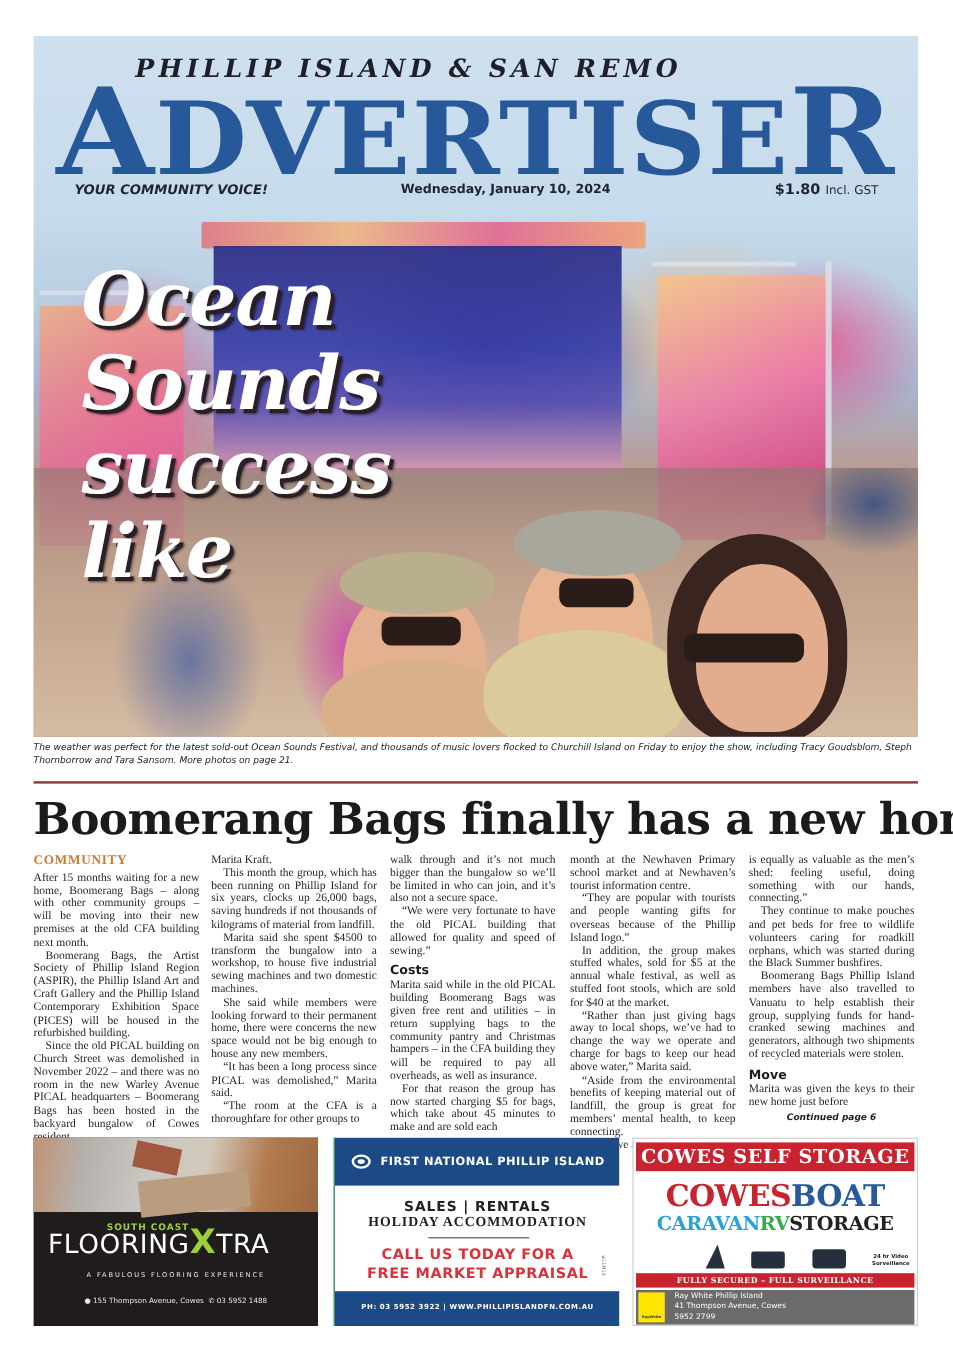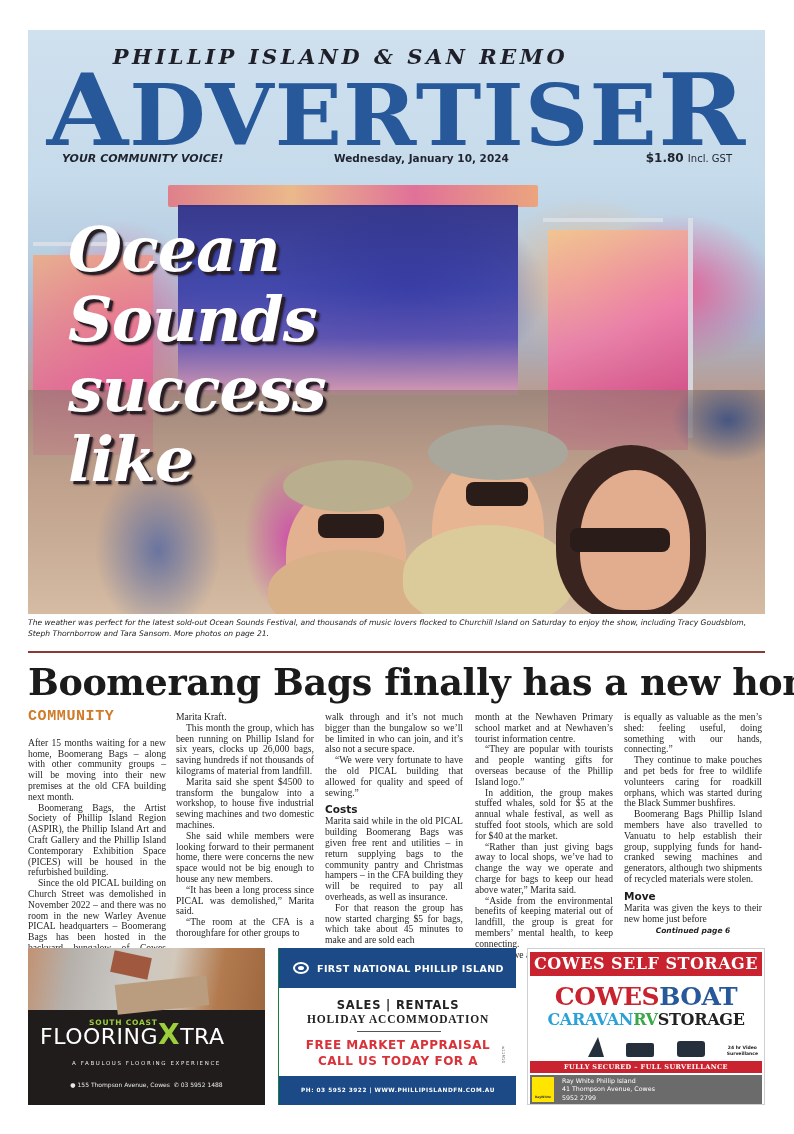--- a/index.html
+++ b/index.html
@@ -87,21 +87,21 @@
       font-family: "DejaVu Serif", serif; font-size: 36.5px; line-height: 46px; color: #1b1b1b; letter-spacing: -0.4px; white-space: nowrap;
     }
 
     .col {
       position: absolute; top: 712px; width: 138px;
       font-family: "Liberation Serif", serif; font-size: 9.6px; line-height: 10.8px; color: #1f1f1f; text-align: justify; hyphens: auto;
     }
     .col p { text-indent: 10px; }
     .col p.noindent { text-indent: 0; }
     .kicker {
-      font-family: Liberation Mono, monospace; font-weight: bold; color: #d07a2a; font-size: 15px; letter-spacing: 0.6px; margin-bottom: 15px;
+      font-family: Liberation Serif, serif; font-weight: bold; color: #d07a2a; font-size: 11px; letter-spacing: 0.6px; margin-bottom: 4px;
     }
     .subhead {
       font-family: "DejaVu Sans", sans-serif; font-weight: bold; font-size: 10.5px; line-height: 14px; color: #1b1b1b; margin-top: 4px;
     }
     .continued {
       font-family: "DejaVu Sans", sans-serif; font-style: italic; font-weight: bold; font-size: 7.5px; text-align: center; margin-top: 2px;
     }
 
     
     .ad { position: absolute; top: 948px; height: 157px; overflow: hidden; }
@@ -181,21 +181,21 @@
   </div>
 
   <div class="hero-headline">
     <div>Ocean</div>
     <div>Sounds</div>
     <div>success</div>
     <div>like</div>
   </div>
 </div>
 
-<div class="caption">The weather was perfect for the latest sold-out Ocean Sounds Festival, and thousands of music lovers flocked to Churchill Island on Saturday to enjoy the show, including Tracy Goudsblom, Steph Thornborrow and Tara Sansom. More photos on page 21.</div>
+<div class="caption">The weather was perfect for the latest sold-out Ocean Sounds Festival, and thousands of music lovers flocked to Churchill Island on Friday to enjoy the show, including Tracy Goudsblom, Steph Thornborrow and Tara Sansom. More photos on page 21.</div>
 <div class="rule"></div>
 
 <h1 class="article-headline">Boomerang Bags finally has a new home</h1>
 
 <div class="col" style="left:28px;">
   <div class="kicker">COMMUNITY</div>
   <p class="noindent">After 15 months waiting for a new home, Boomerang Bags – along with other community groups – will be moving into their new premises at the old CFA building next month.</p>
   <p>Boomerang Bags, the Artist Society of Phillip Island Region (ASPIR), the Phillip Island Art and Craft Gallery and the Phillip Island Contemporary Exhibition Space (PICES) will be housed in the refurbished building.</p>
   <p>Since the old PICAL building on Church Street was demolished in November 2022 – and there was no room in the new Warley Avenue PICAL headquarters – Boomerang Bags has been hosted in the backyard bungalow of Cowes resident</p>
 </div>
@@ -253,22 +253,22 @@
 
 <div class="ad ad-fn">
   <div class="fn-top">
     <span class="fn-logo"></span>
     <span>FIRST NATIONAL PHILLIP ISLAND</span>
   </div>
   <div class="fn-line1">SALES  |  RENTALS</div>
   <div class="fn-line2">HOLIDAY ACCOMMODATION</div>
   <div class="fn-divider"></div>
   <div class="fn-cta">
+    <div>CALL US TODAY FOR A</div>
     <div>FREE MARKET APPRAISAL</div>
-    <div>CALL US TODAY FOR A</div>
   </div>
   <div class="fn-side">w11M10</div>
   <div class="fn-bottom">PH: 03 5952 3922   |   WWW.PHILLIPISLANDFN.COM.AU</div>
 </div>
 
 <div class="ad ad-cowes">
   <div class="cw-top">COWES SELF STORAGE</div>
   <div class="cw-line1"><span style="color:#c8232e">COWES</span><span style="color:#27589a">BOAT</span></div>
   <div class="cw-line2"><span style="color:#2aa2d8">CARAVAN</span><span style="color:#3aa84a">RV</span><span style="color:#222">STORAGE</span></div>
   <div class="cw-icons">

